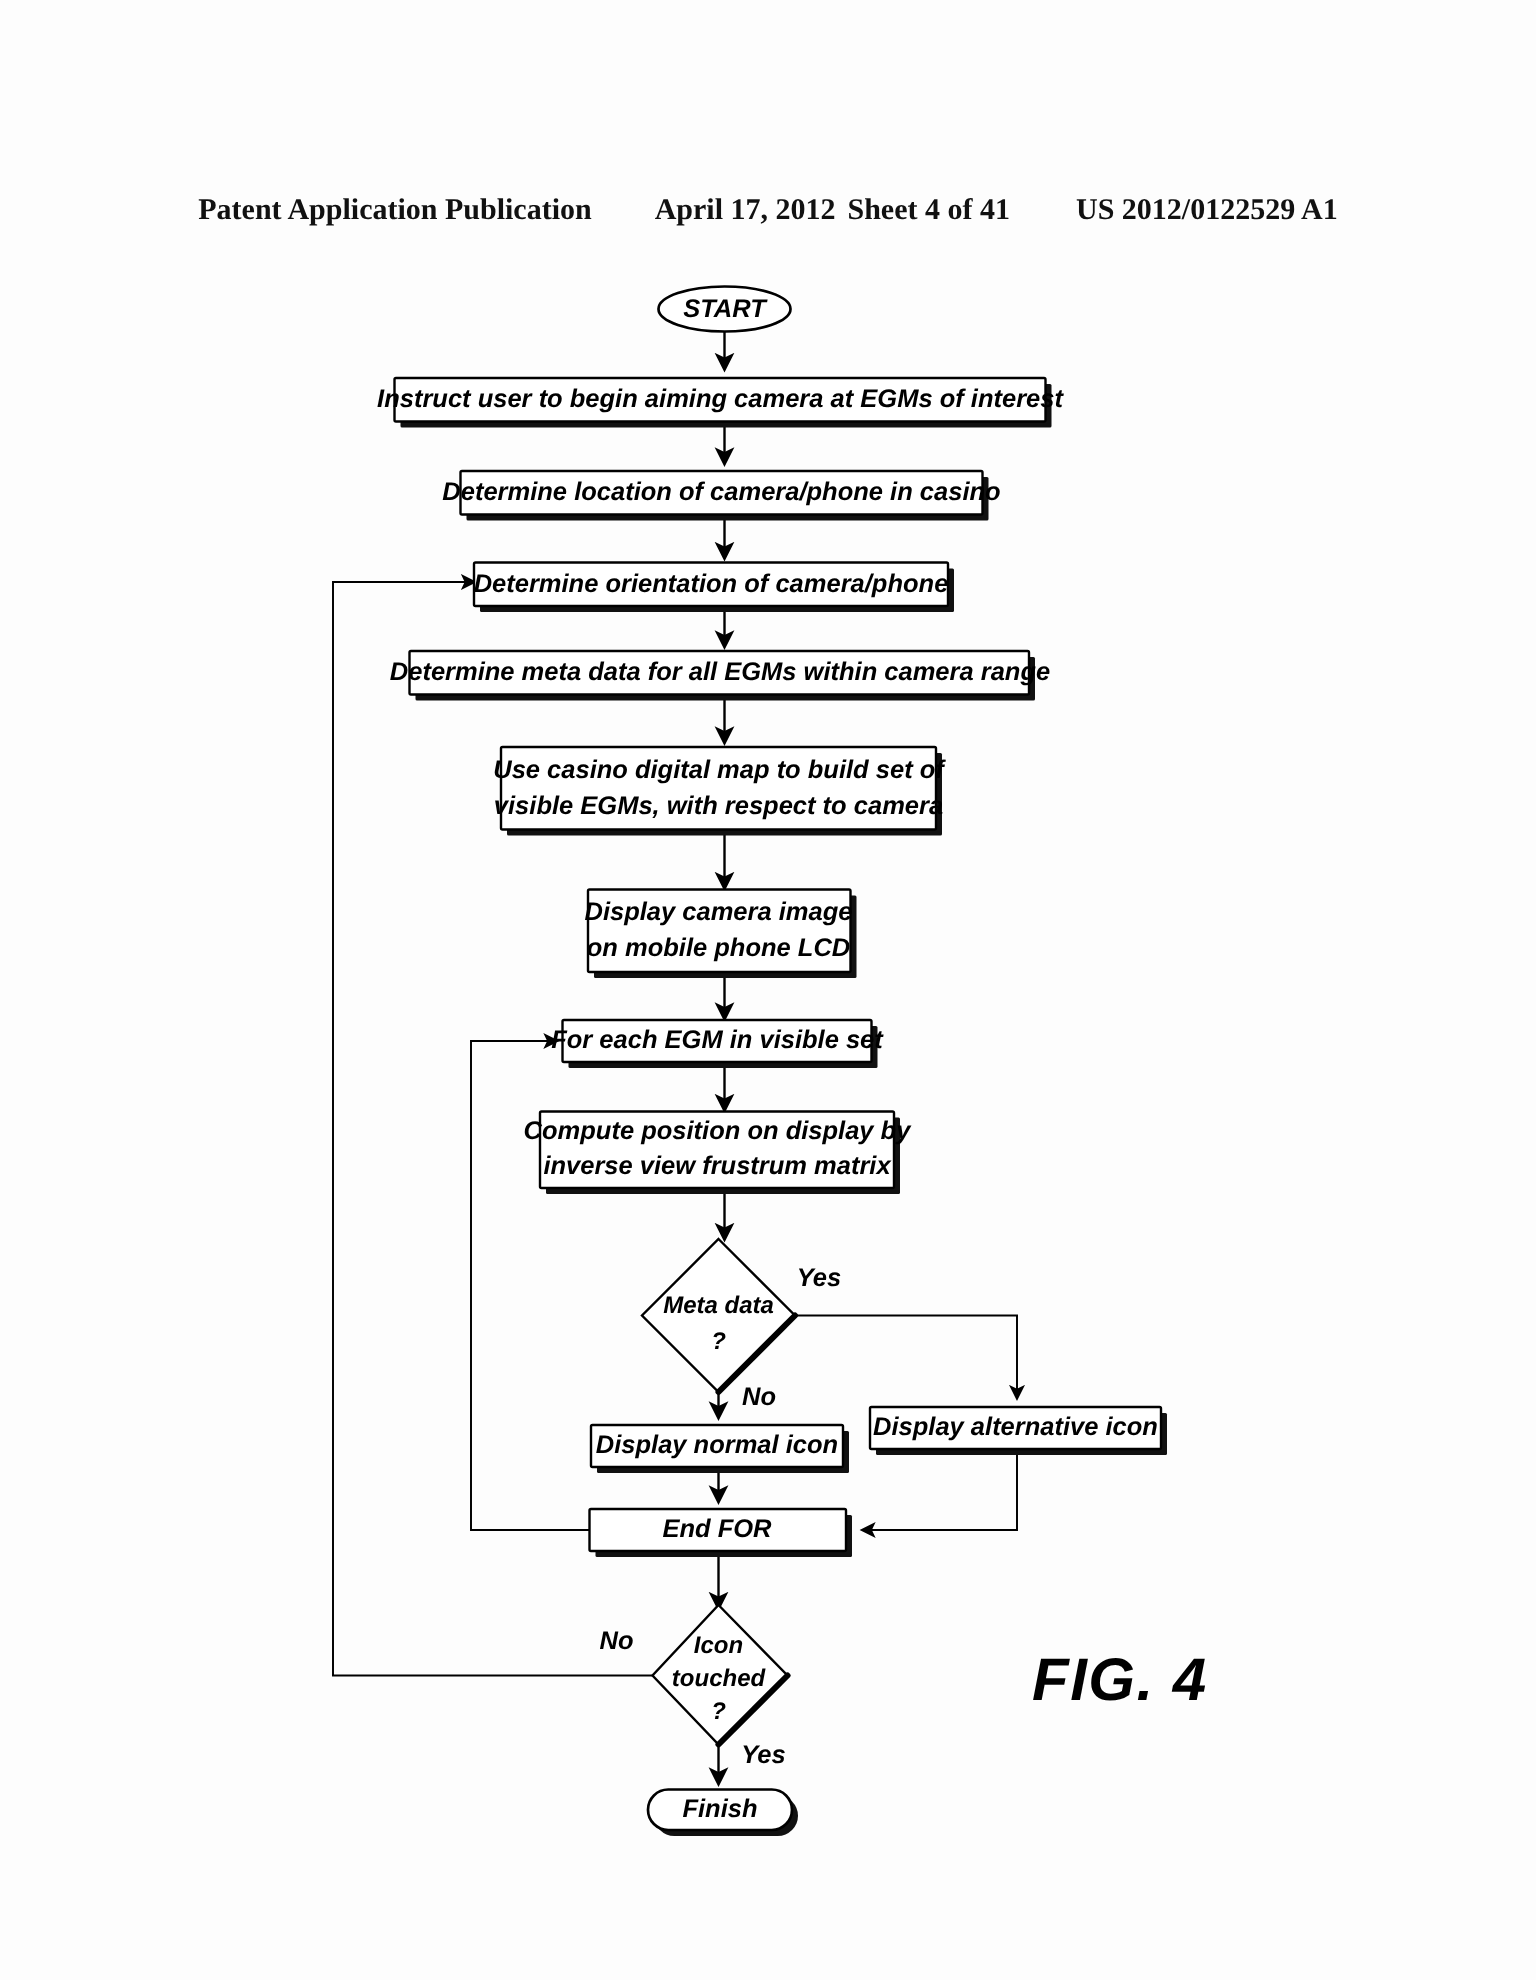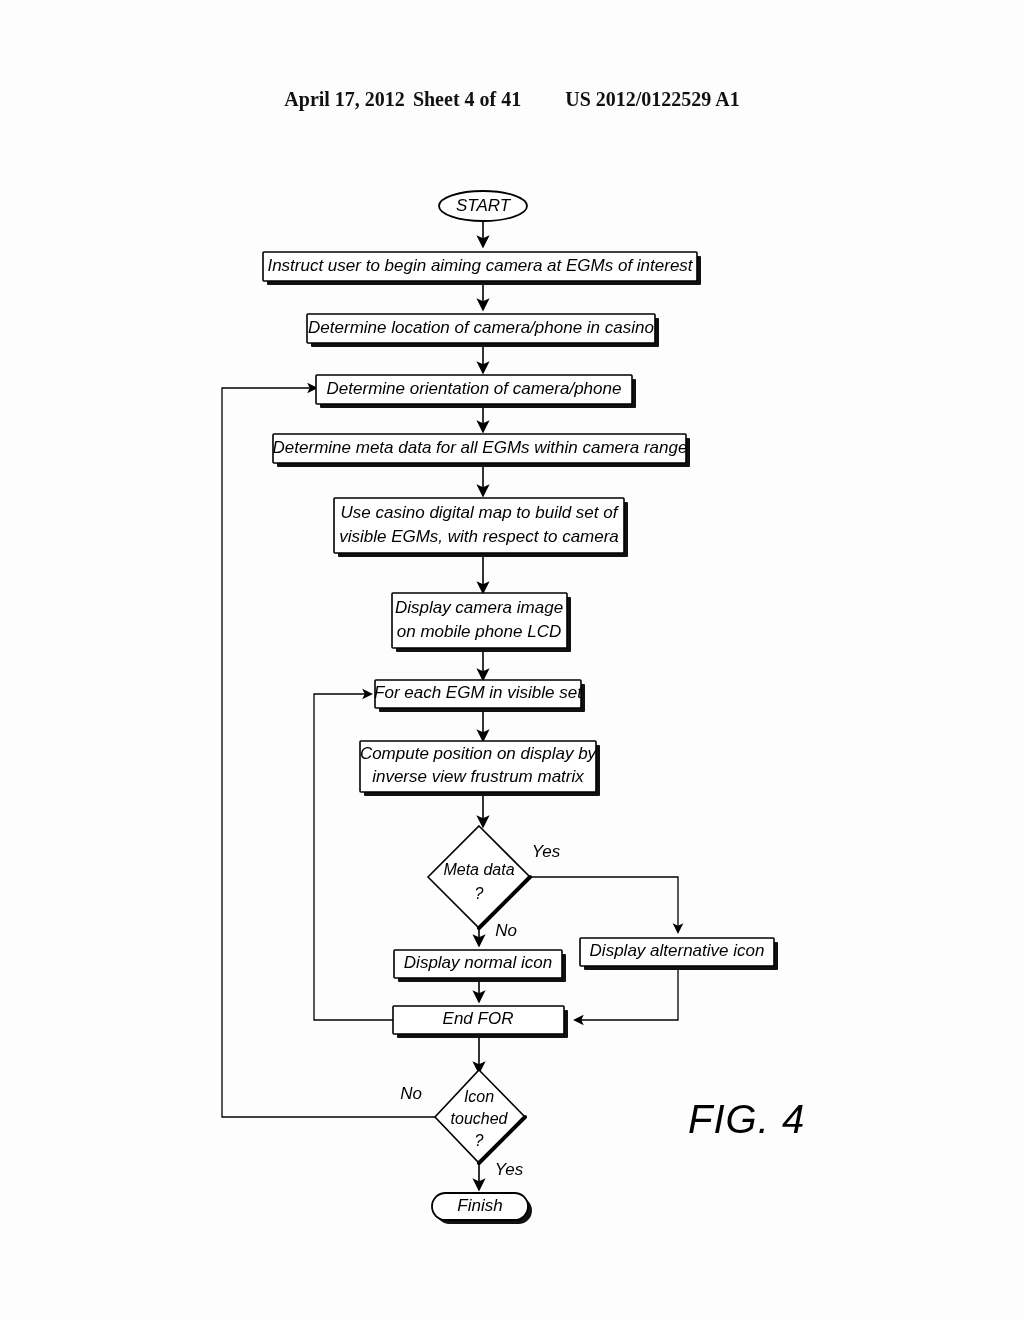--- a/index.html
+++ b/index.html
@@ -33,29 +33,30 @@
     font-family: "Liberation Serif", serif;
     font-weight: bold;
     font-size: 20px;
     color: #111;
     letter-spacing: 0px;
     white-space: nowrap;
   }
   #pub-header .h-title { margin-right: 42px; }
   #pub-header .h-date  { margin-right: 8px; }
   #pub-header .h-sheet { margin-right: 44px; }
-  #pub-header .h-num   { margin-right: 0px; }
+  #pub-header .h-num   { margin-right: 0px; margin-top: 41px; }
 
   
   #flow-wrap {
     position: absolute;
     left: 0;
     top: 0;
     width: 1024px;
     height: 1320px;
+    font-weight: bold;
   }
   svg#flow {
     display: block;
     width: 1024px;
     height: 1320px;
   }
   .node-text {
     font-family: "Liberation Sans", sans-serif;
     font-style: italic;
     font-size: 17px;
@@ -115,20 +116,21 @@
     stroke: #000000;
     stroke-width: 1.3;
   }
 </style>
 </head>
 <body>
 
 <div id="page">
 
   <div id="pub-header">
+    <span class="h-title">Patent Application Publication</span>
     <span class="h-date">April 17, 2012</span>
     <span class="h-sheet">Sheet 4 of 41</span>
     <span class="h-num">US 2012/0122529 A1</span>
   </div>
 
   <div id="flow-wrap">
     <svg id="flow" viewBox="0 0 1024 1320" xmlns="http://www.w3.org/2000/svg">
       <defs>
         <marker id="arrow" viewBox="0 0 12 12" refX="9" refY="6" markerWidth="9" markerHeight="9" orient="auto-start-reverse">
           <path d="M 0 0.5 L 11 6 L 0 11.5 L 2.6 6 Z" fill="#000"></path>

